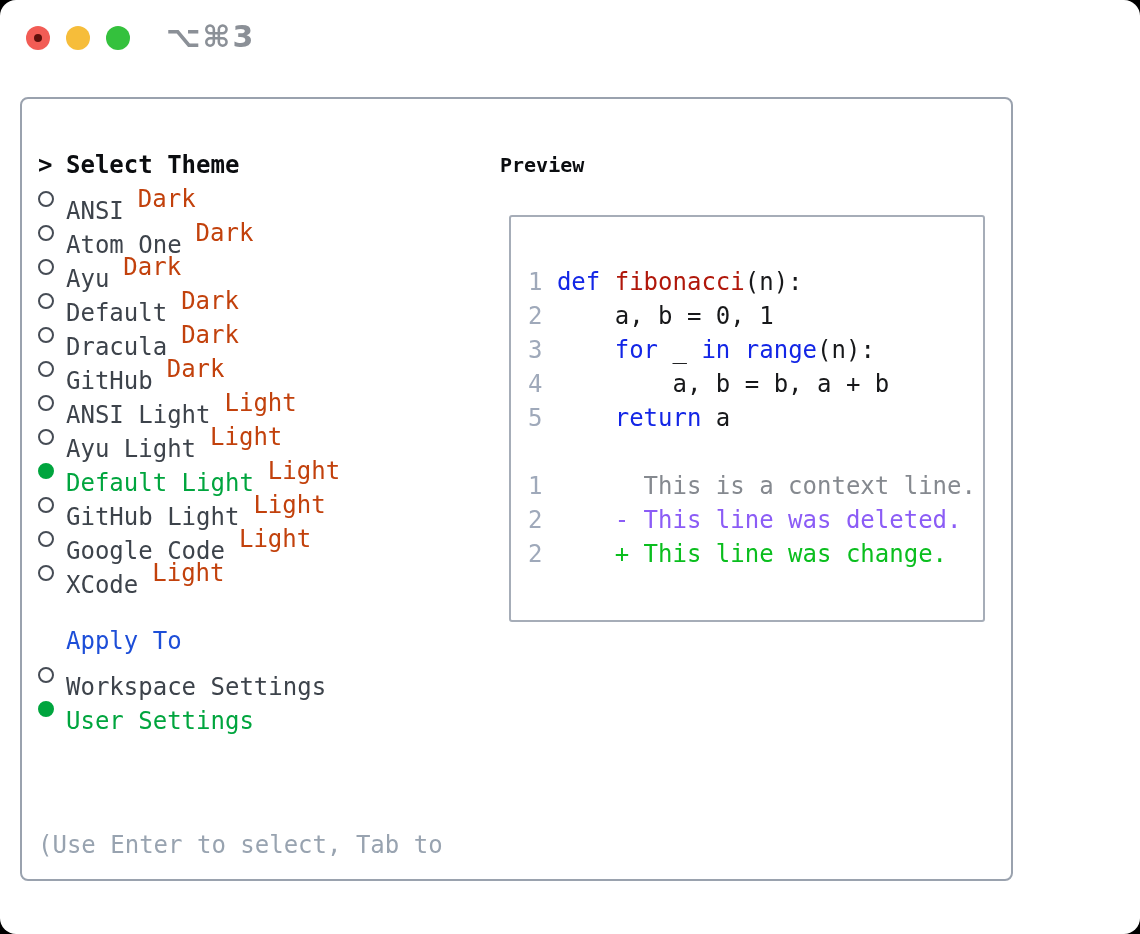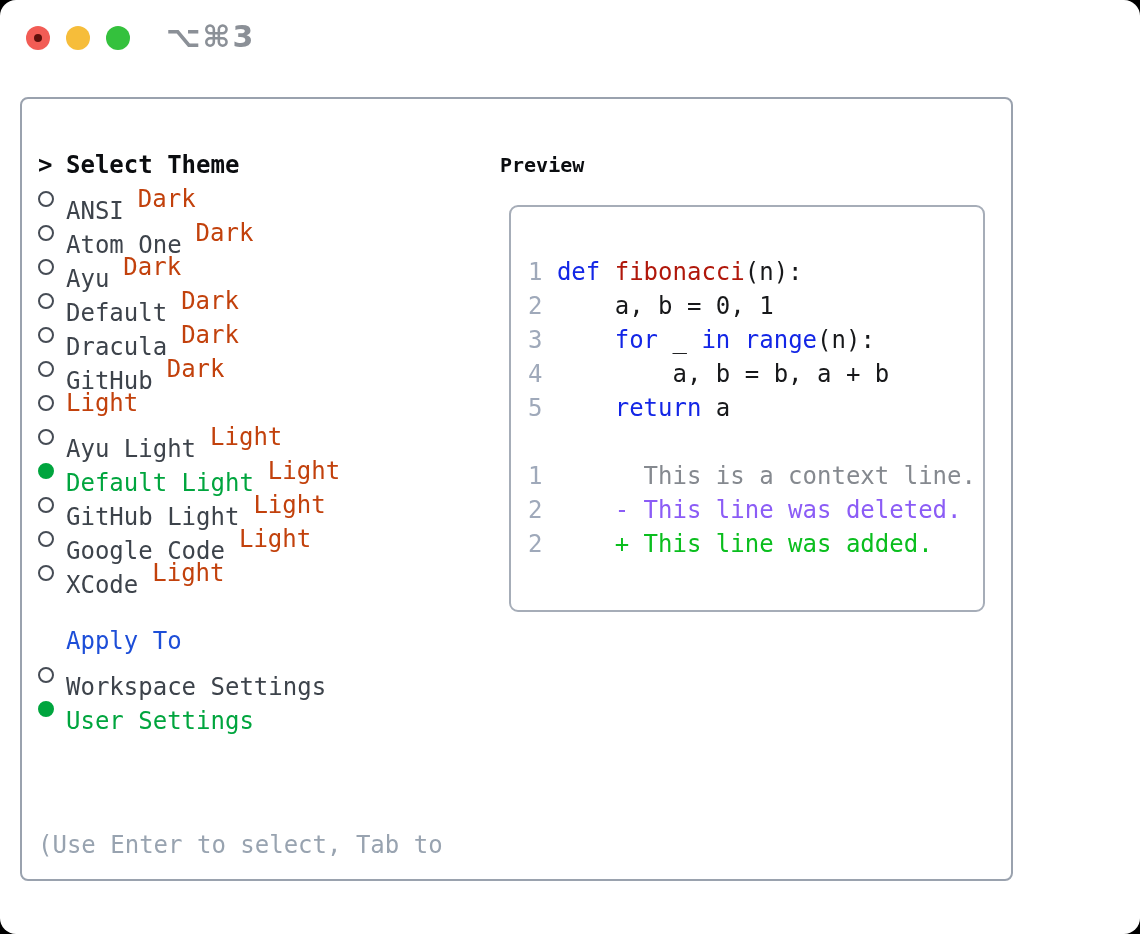--- a/index.html
+++ b/index.html
@@ -30,21 +30,21 @@
   .radio.on{background:#00a53e;border-color:#00a53e;}
   .name{color:#3d434b;margin-right:14px;white-space:pre;margin-top:24px;}
   .name.sel{color:#00a53e;}
   .tag{color:#c2410c;white-space:pre;}
   .apply-hdr{margin-top:34px;padding-left:28px;color:#1d4ed8;height:34px;display:flex;align-items:center;white-space:pre;}
   .hint{margin-top:34px;color:#98a3b0;white-space:pre;}
   .hint div{height:34px;display:flex;align-items:center;}
 
   
   .preview-title{position:absolute;left:478px;top:49px;height:34px;display:flex;align-items:center;font-size:20px;font-weight:700;color:#0b0d10;}
-  .preview-box{position:absolute;left:487px;top:106px;width:472px;height:403px;border:2px solid #a6adb8;border-radius:9px;box-sizing:content-box;}
+  .preview-box{position:absolute;left:487px;top:116px;width:472px;height:403px;border:2px solid #a6adb8;border-radius:3px;box-sizing:content-box;}
   .code{position:absolute;left:17px;top:48px;font-size:24px;line-height:34px;}
   .code-line{height:34px;white-space:pre;color:#17181a;}
   .tok-num{color:#9fa9ba;}
   .tok-kw{color:#1326e6;}
   .tok-fn{color:#b0170a;}
   .tok-ctx{color:#85898f;}
   .tok-del{color:#8b5cf6;text-align:center;}
   .tok-add{color:#0abe1e;}
 </style>
 </head>
@@ -109,20 +109,21 @@
               <span class="mcol">
                 <span class="radio"></span>
               </span>
               <span class="name">GitHub</span>
               <span class="tag">Dark</span>
             </div>
             <div class="row">
               <span class="mcol">
                 <span class="radio"></span>
               </span>
+              <span class="name">ANSI Light</span>
               <span class="tag">Light</span>
             </div>
             <div class="row">
               <span class="mcol">
                 <span class="radio"></span>
               </span>
               <span class="name">Ayu Light</span>
               <span class="tag">Light</span>
             </div>
             <div class="row">
@@ -181,19 +182,19 @@
       <div class="preview-box">
         <div class="code" id="code">
             <div class="code-line"><span class="tok-num">1 </span><span class="tok-kw">def</span><span> </span><span class="tok-fn">fibonacci</span><span>(n):</span></div>
             <div class="code-line"><span class="tok-num">2</span><span>     a, b = 0, 1</span></div>
             <div class="code-line"><span class="tok-num">3</span><span>     </span><span class="tok-kw">for</span><span> _ </span><span class="tok-kw">in</span><span> </span><span class="tok-kw">range</span><span>(n):</span></div>
             <div class="code-line"><span class="tok-num">4</span><span>         a, b = b, a + b</span></div>
             <div class="code-line"><span class="tok-num">5</span><span>     </span><span class="tok-kw">return</span><span> a</span></div>
             <div class="code-line"><span> </span></div>
             <div class="code-line"><span class="tok-num">1</span><span class="tok-ctx">       This is a context line.</span></div>
             <div class="code-line"><span class="tok-num">2</span><span>     </span><span class="tok-del">- This line was deleted.</span></div>
-            <div class="code-line"><span class="tok-num">2</span><span>     </span><span class="tok-add">+ This line was added.</span></div>
+            <div class="code-line"><span class="tok-num">2</span><span>     </span><span class="tok-add">+ This line was change.</span></div>
           </div>
       </div>
 
     </div>
   </div>
 </div>
 
 </body></html>

